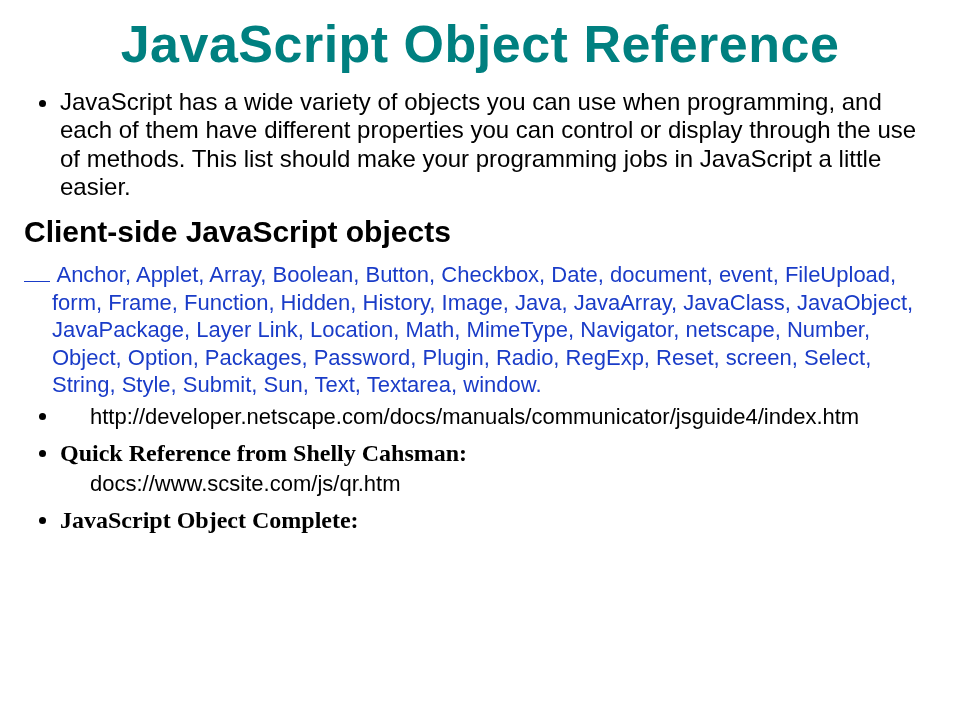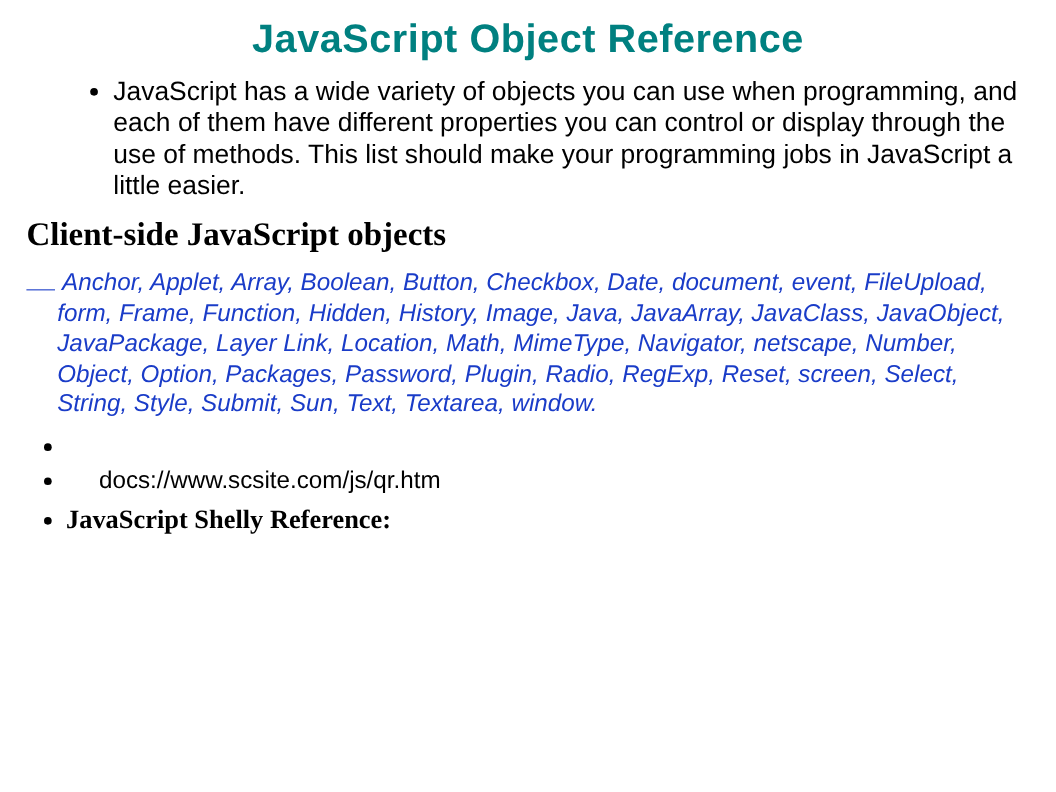--- a/index.html
+++ b/index.html
@@ -12,46 +12,43 @@
     font-family: Arial, Helvetica, sans-serif;
     color: #000000;
   }
   .slide {
     padding: 10px 20px 0 20px;
   }
   .title {
     font-family: "Arial Narrow", Arial, sans-serif;
     font-stretch: condensed;
     font-weight: bold;
-    font-size: 36px;
+    font-size: 52px;
     color: #008080;
     text-align: center;
     margin: 4px 0 14px 0;
     letter-spacing: 0.5px;
   }
   ul.top {
     margin: 0 0 14px 0;
     padding-left: 40px;
   }
   ul.top > li {
     font-size: 24px;
     line-height: 1.18;
     margin-bottom: 6px;
-    margin-left: 43px;
   }
   .subhead {
-    font-family: Liberation Serif, serif;
+    font-family: Liberation Sans, sans-serif;
     font-weight: bold;
     font-size: 30px;
     margin: 8px 0 12px 4px;
   }
   .objects-wrap {
     padding-left: 32px;
-    margin-bottom: 12px;
-    font-style: italic;
   }
   .objects {
     color: #1a3cc8;
     font-size: 22px;
     line-height: 1.25;
   }
   .tab-underline {
     display: inline-block;
     width: 26px;
     border-bottom: 1px solid #1a3cc8;
@@ -92,22 +89,24 @@
 
   <div class="subhead">Client-side JavaScript objects</div>
 
   <div class="objects-wrap">
     <span class="tab-underline"></span>
     <span class="objects">Anchor, Applet, Array, Boolean, Button, Checkbox, Date, document, event, FileUpload, form, Frame, Function, Hidden, History, Image, Java, JavaArray, JavaClass, JavaObject, JavaPackage, Layer Link, Location, Math, MimeType, Navigator, netscape, Number, Object, Option, Packages, Password, Plugin, Radio, RegExp, Reset, screen, Select, String, Style, Submit, Sun, Text, Textarea, window.</span>
   </div>
 
   <ul class="refs">
     <li>
+      <span class="url">http://developer.netscape.com/docs/manuals/communicator/jsguide4/index.htm</span>
     </li>
     <li>
+      <span>Quick Reference from Shelly Cahsman:</span>
       <span class="url">docs://www.scsite.com/js/qr.htm</span>
     </li>
     <li>
-      <span>JavaScript Shelly Reference:</span>
+      <span>JavaScript Object Complete:</span>
     </li>
   </ul>
 
 </div>
 
 </body></html>

